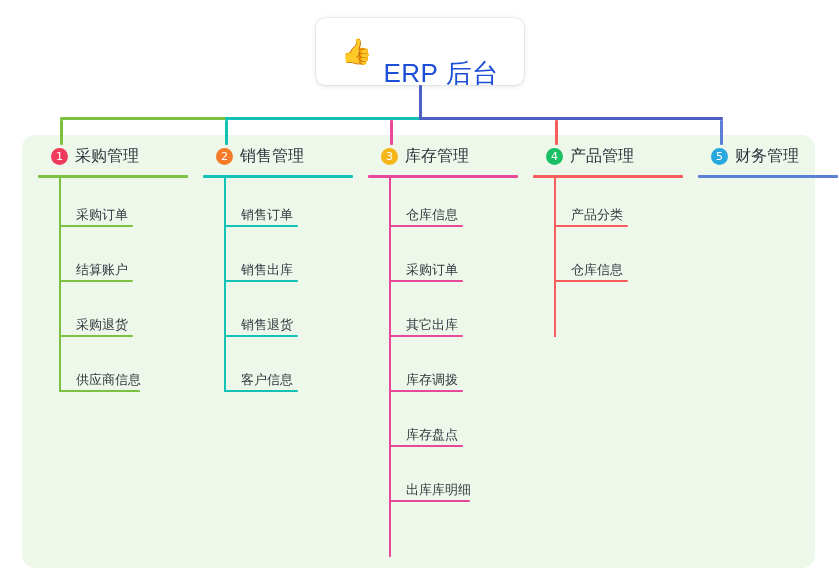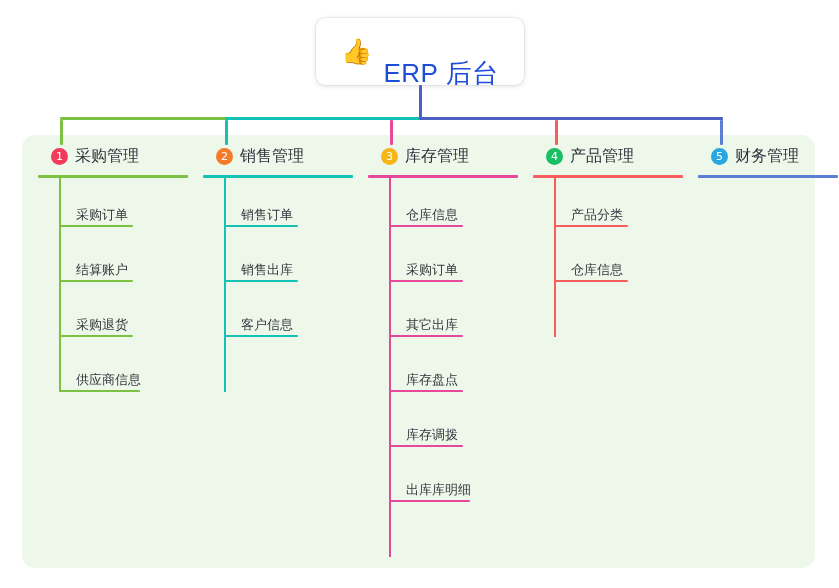--- a/index.html
+++ b/index.html
@@ -116,20 +116,24 @@
           <div class="spine" style="height: 214px; background: rgb(18, 194, 180);"></div>
           <div class="leaf">
             <span class="leaf-label">销售订单</span>
             <div class="leaf-rule" style="width: 74px; background: rgb(18, 194, 180);"></div>
           </div>
           <div class="leaf">
             <span class="leaf-label">销售出库</span>
             <div class="leaf-rule" style="width: 74px; background: rgb(18, 194, 180);"></div>
           </div>
           <div class="leaf">
+            <span class="leaf-label">销售退货</span>
+            <div class="leaf-rule" style="width: 74px; background: rgb(18, 194, 180);"></div>
+          </div>
+          <div class="leaf">
             <span class="leaf-label">客户信息</span>
             <div class="leaf-rule" style="width: 74px; background: rgb(18, 194, 180);"></div>
           </div>
         </div>
       </div>
       <div class="col" style="left: 368px;">
         <div class="col-head">
           <span class="badge" style="background: rgb(245, 182, 25);">3</span>
           <span class="col-title">库存管理</span>
         </div>
@@ -142,25 +146,25 @@
           </div>
           <div class="leaf">
             <span class="leaf-label">采购订单</span>
             <div class="leaf-rule" style="width: 74px; background: rgb(232, 72, 154);"></div>
           </div>
           <div class="leaf">
             <span class="leaf-label">其它出库</span>
             <div class="leaf-rule" style="width: 74px; background: rgb(232, 72, 154);"></div>
           </div>
           <div class="leaf">
-            <span class="leaf-label">库存盘点</span>
+            <span class="leaf-label">库存调拨</span>
             <div class="leaf-rule" style="width: 74px; background: rgb(232, 72, 154);"></div>
           </div>
           <div class="leaf">
-            <span class="leaf-label">库存调拨</span>
+            <span class="leaf-label">库存盘点</span>
             <div class="leaf-rule" style="width: 74px; background: rgb(232, 72, 154);"></div>
           </div>
           <div class="leaf">
             <span class="leaf-label">出库库明细</span>
             <div class="leaf-rule" style="width: 81px; background: rgb(232, 72, 154);"></div>
           </div>
         </div>
       </div>
       <div class="col" style="left: 533px;">
         <div class="col-head">

